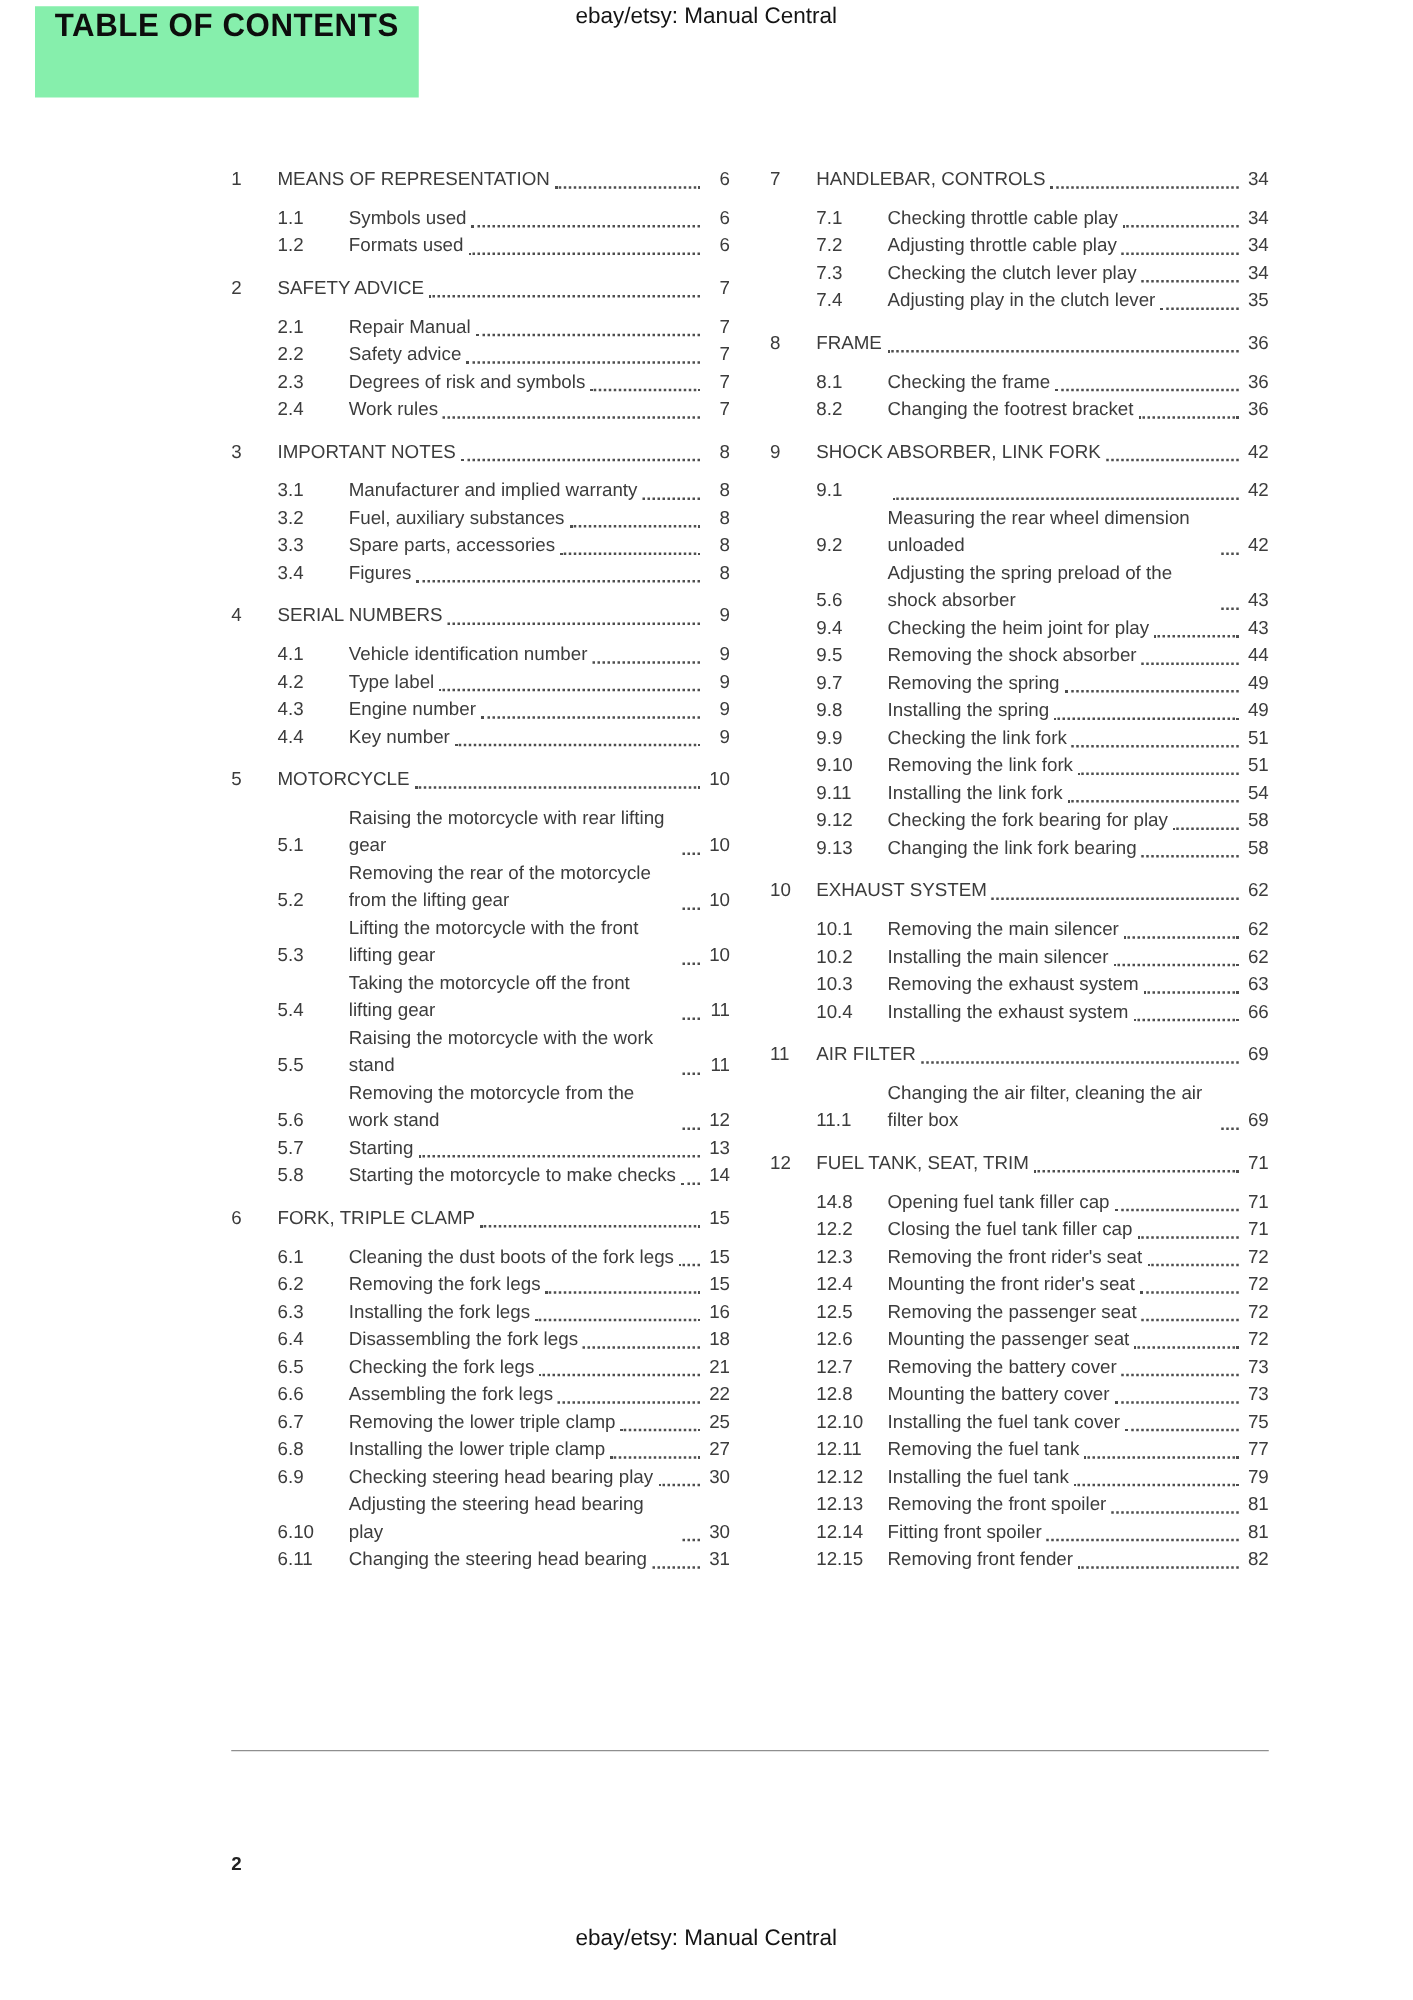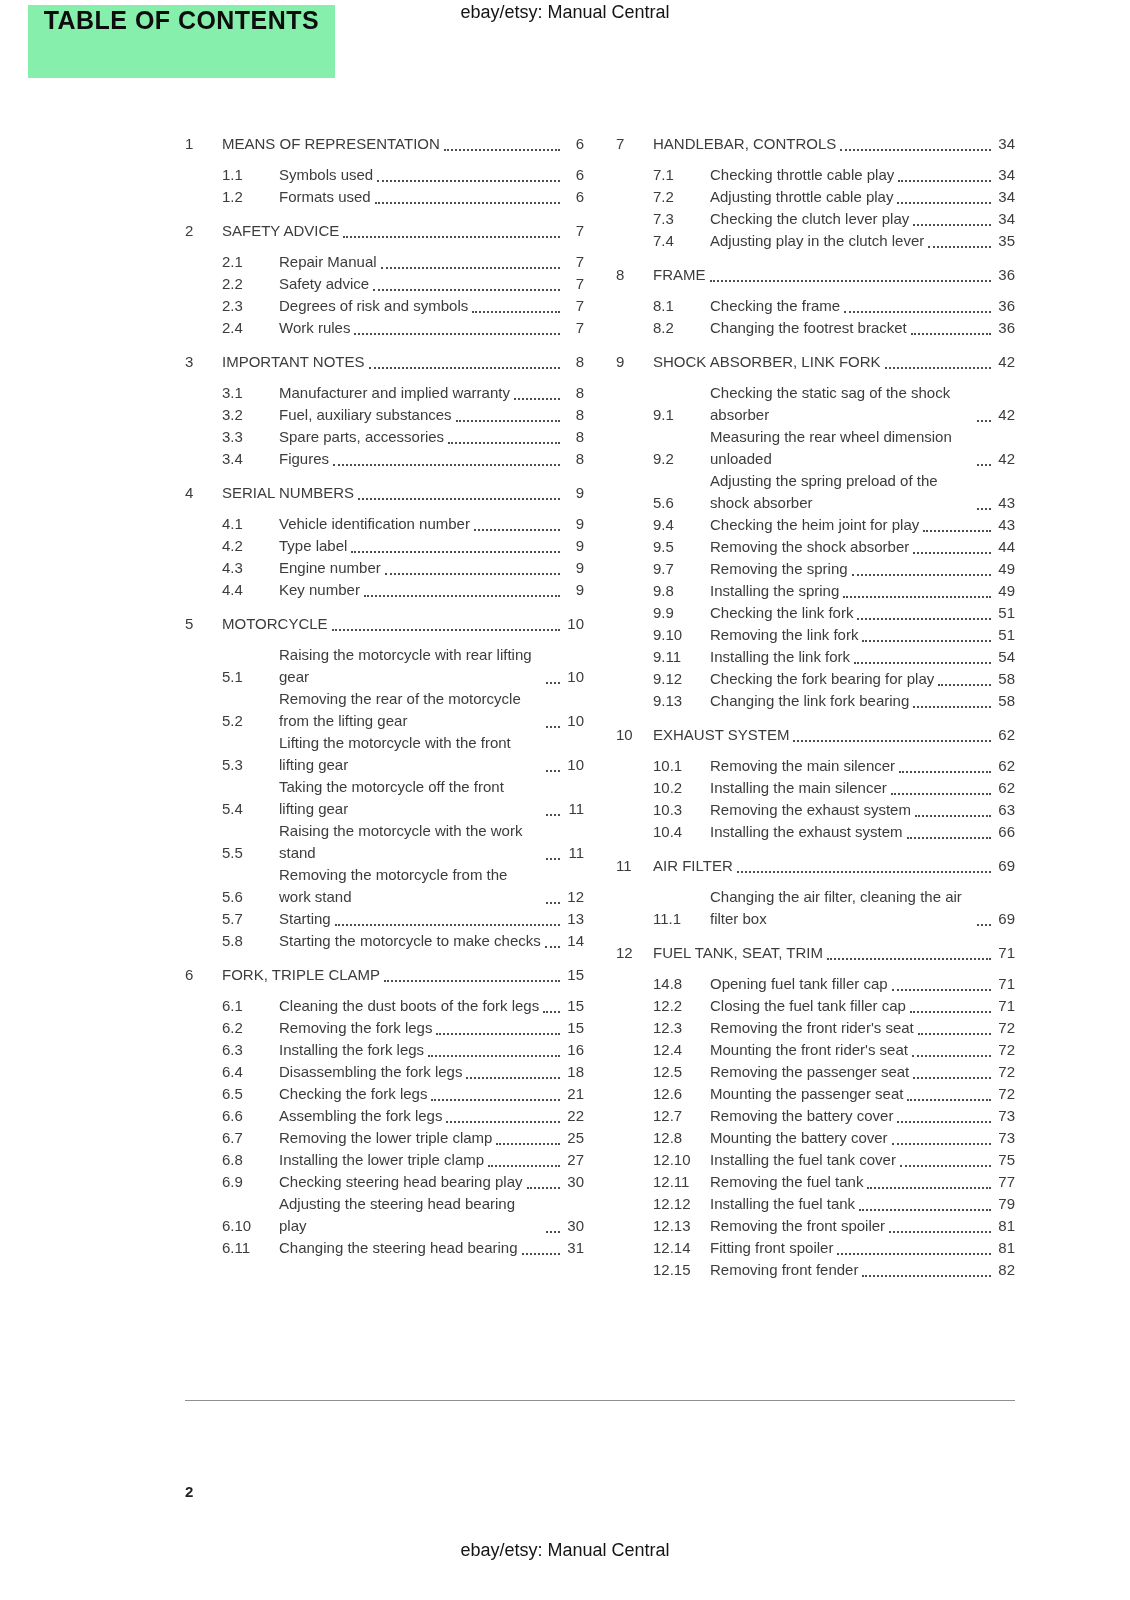--- a/index.html
+++ b/index.html
@@ -350,21 +350,20 @@
         <span class="page">36</span>
       </div>
       <div class="toc-row section-row">
         <span class="num">9</span>
         <span class="title">SHOCK ABSORBER, LINK FORK</span>
         <span class="dots"></span>
         <span class="page">42</span>
       </div>
       <div class="toc-row entry-row">
         <span class="num">9.1</span>
-        <span class="title">Checking the static sag of the shock absorber</span>
         <span class="dots"></span>
         <span class="page">42</span>
       </div>
       <div class="toc-row entry-row">
         <span class="num">9.2</span>
         <span class="title">Measuring the rear wheel dimension unloaded</span>
         <span class="dots"></span>
         <span class="page">42</span>
       </div>
       <div class="toc-row entry-row">

